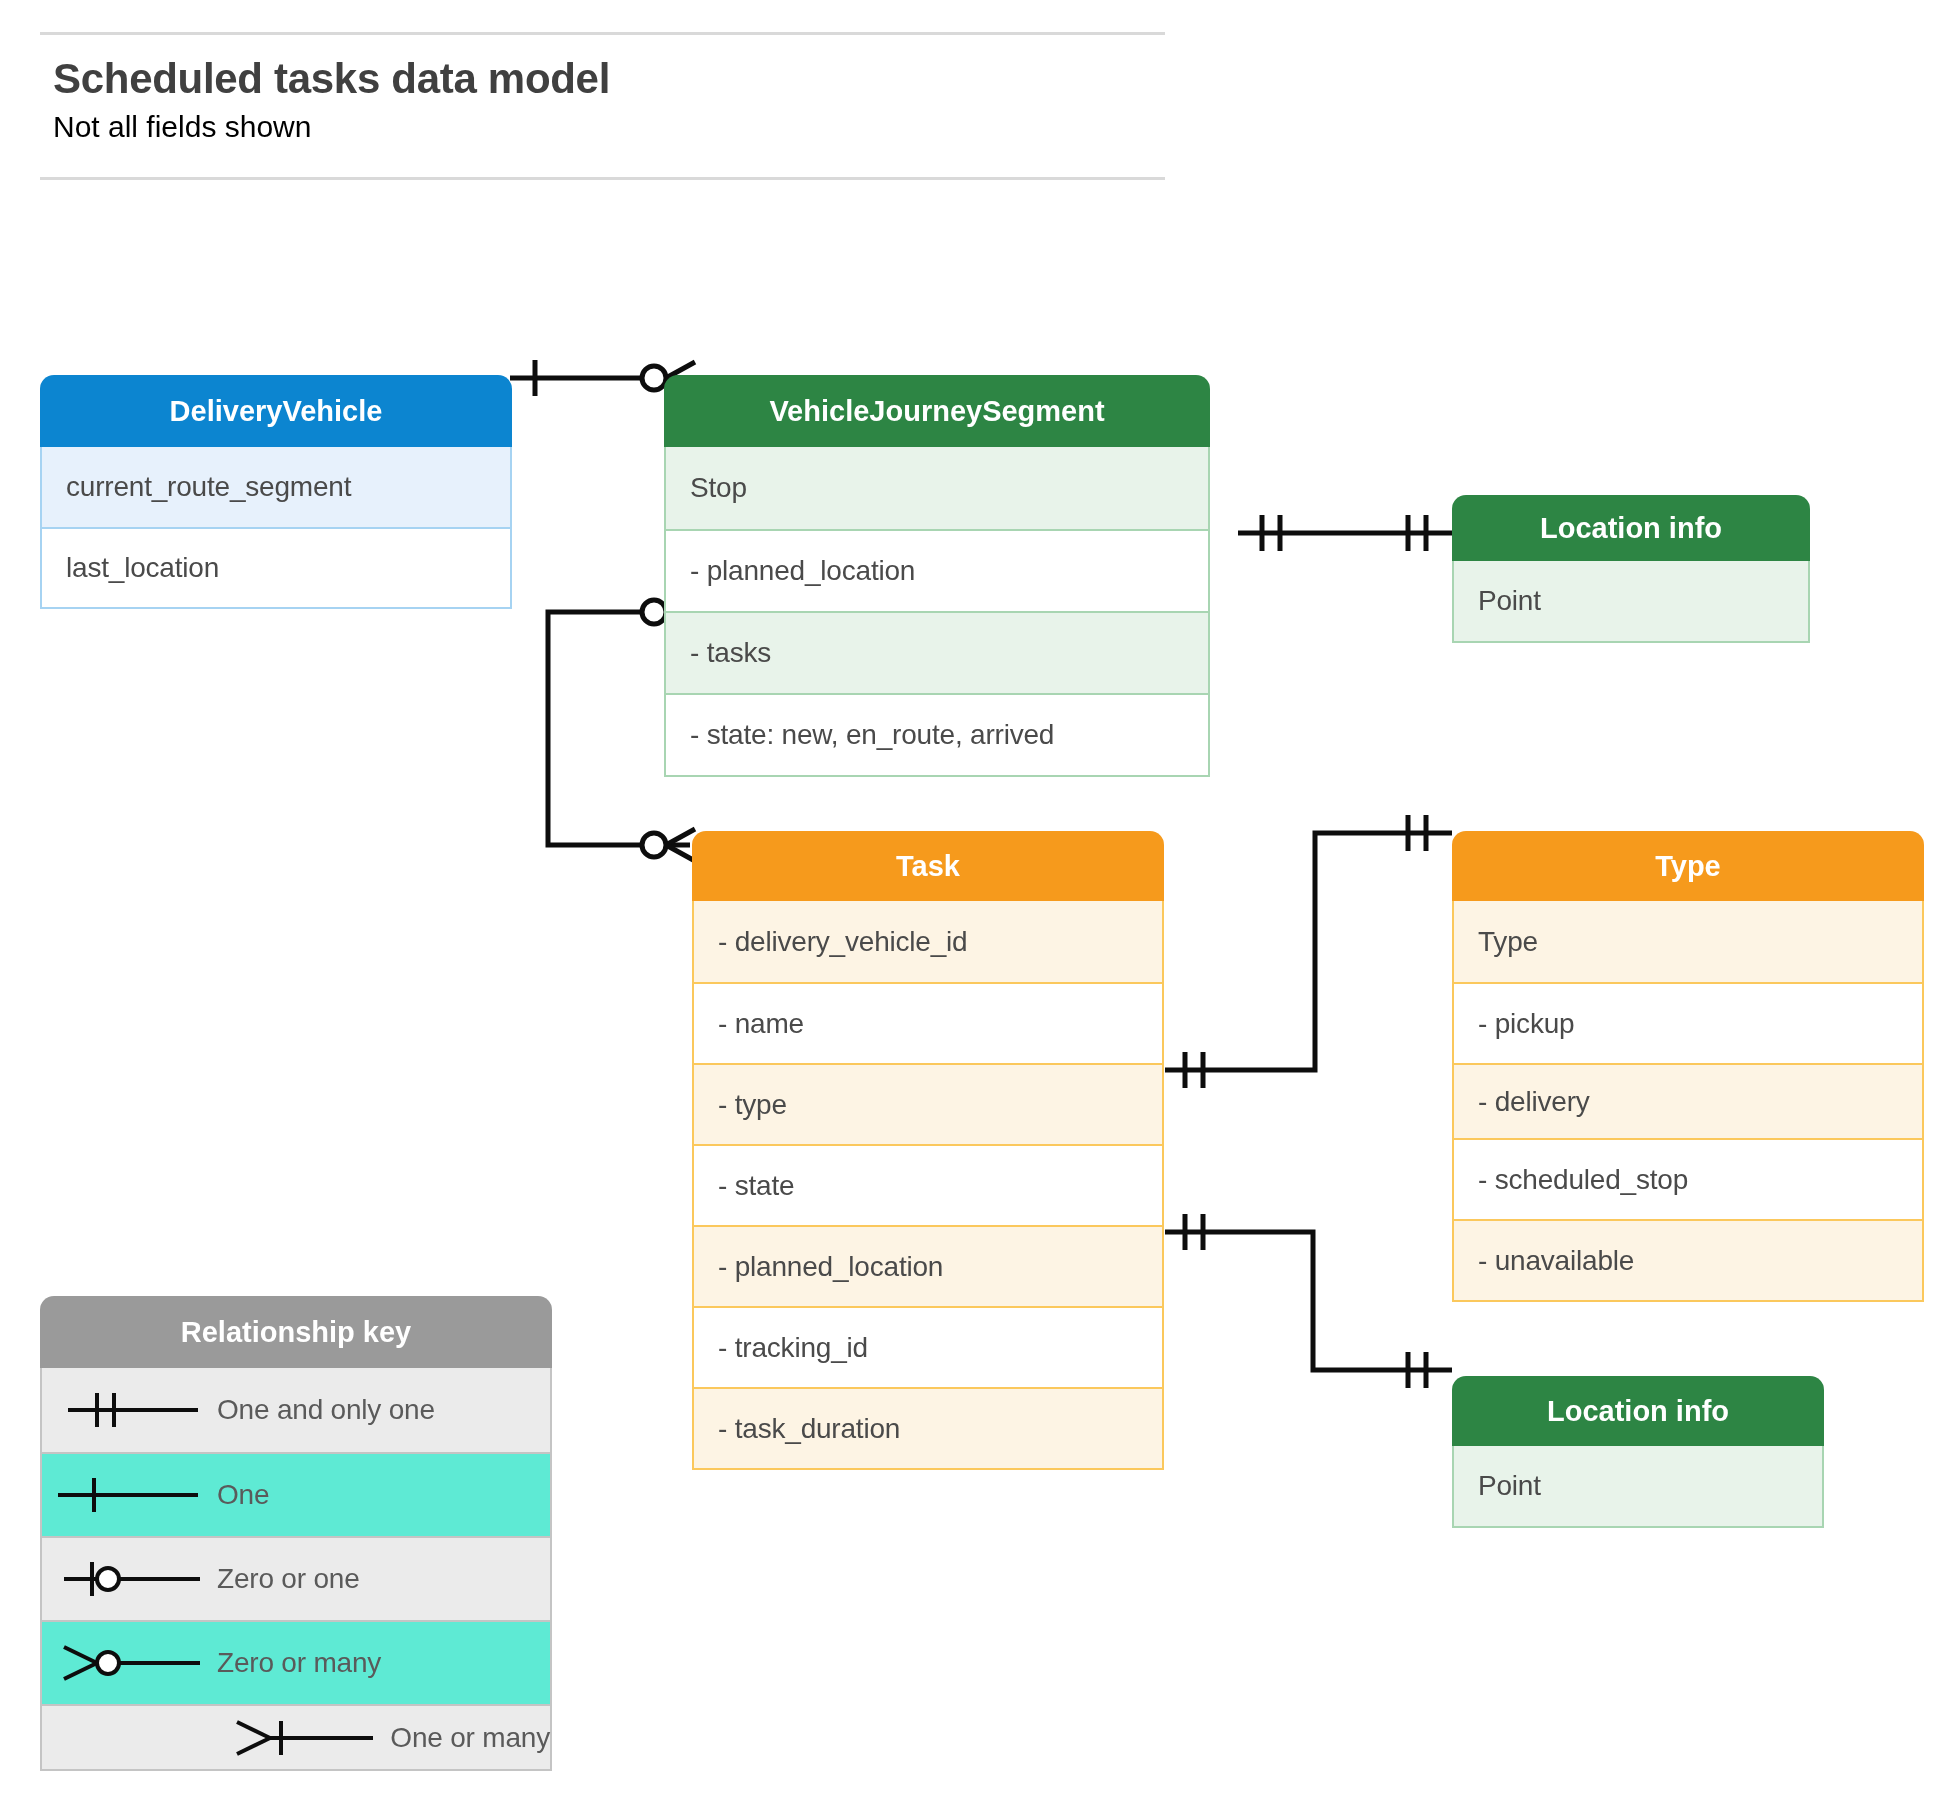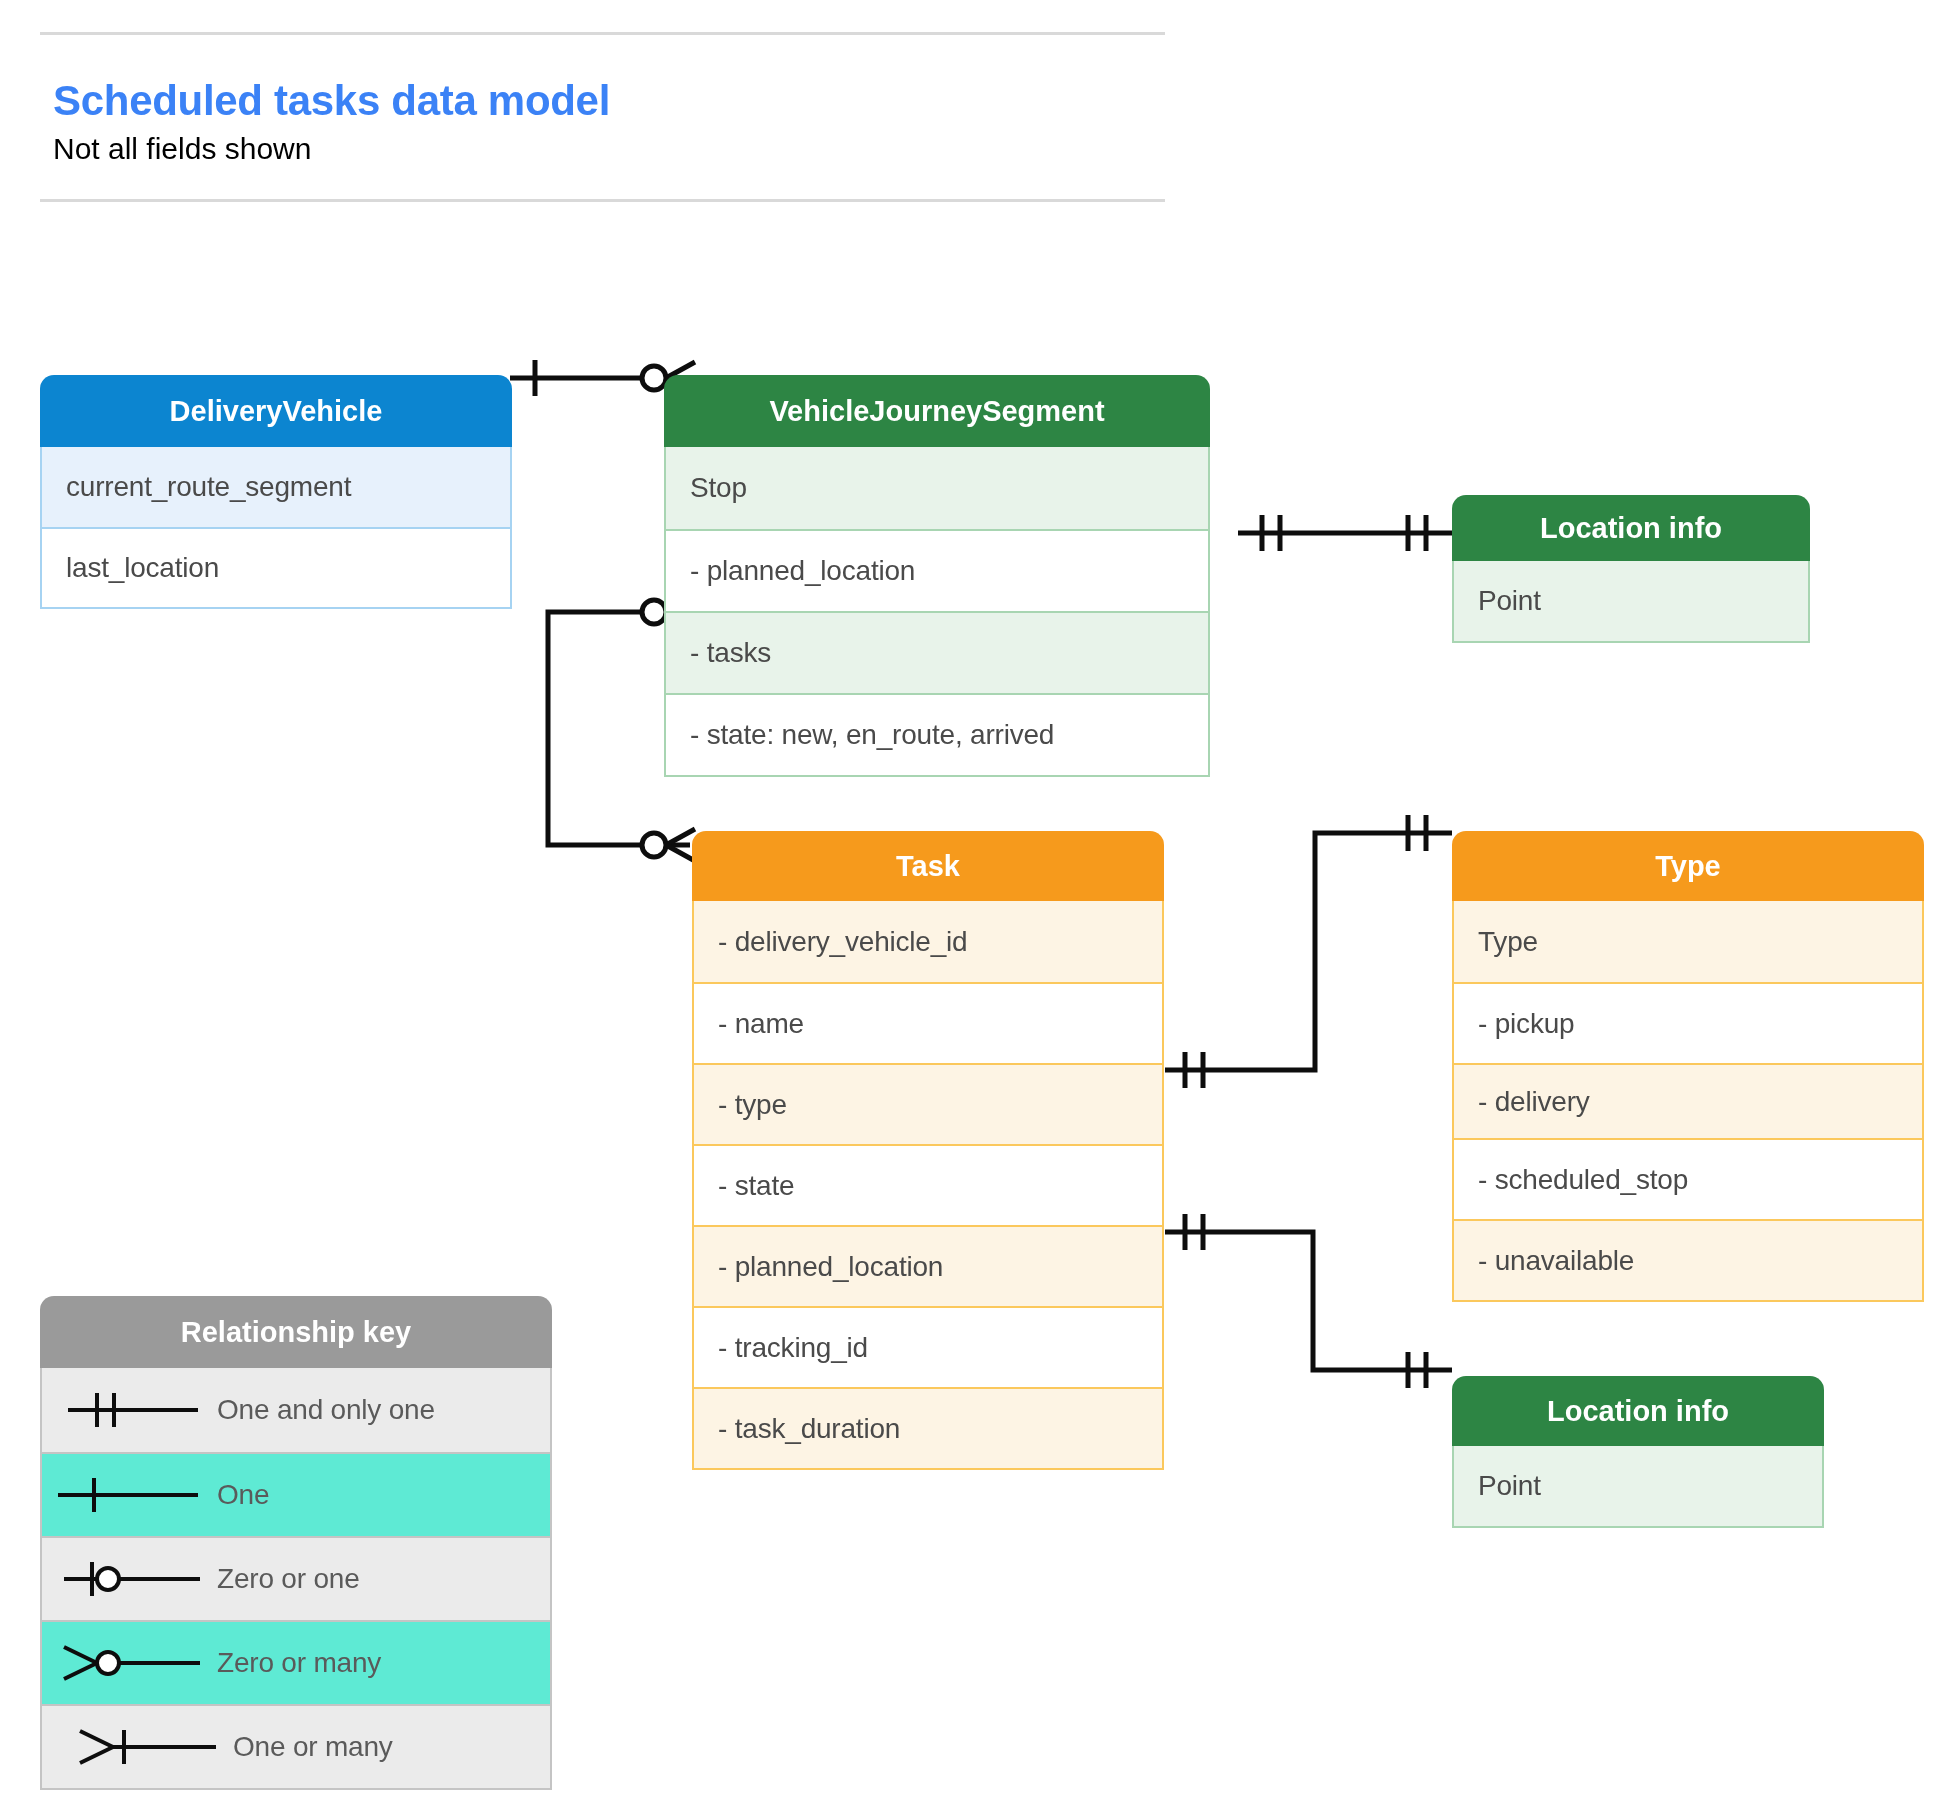--- a/index.html
+++ b/index.html
@@ -24,23 +24,23 @@
     width: 1125px;
   }
   .rule {
     height: 3px;
     background: #d9d9d9;
     width: 100%;
   }
   #page-title {
     font-size: 42px;
     font-weight: bold;
-    color: #3b82f6;
+    color: #404040;
     letter-spacing: -0.3px;
-    margin: 44px 0 0 13px;
+    margin: 22px 0 0 13px;
     line-height: 1.05;
   }
   #page-subtitle {
     font-size: 30px;
     font-weight: normal;
     color: #000000;
     margin: 10px 0 34px 13px;
     line-height: 1.05;
   }
 
@@ -303,21 +303,21 @@
               <line x1="69" y1="25" x2="150" y2="25"></line>
               <line x1="47" y1="25" x2="14" y2="9"></line>
               <line x1="47" y1="25" x2="14" y2="41"></line>
               <circle cx="58" cy="25" r="11" fill="#ffffff"></circle>
             </g>
           </svg>
         </span>
         <span class="legend-label">Zero or many</span>
       </div>
 
-      <div class="entity-row legend-row shade" style="height:84px; padding-left:16px;">
+      <div class="entity-row legend-row shade" style="height:65px; padding-left:16px;justify-content:flex-end;">
         <span class="legend-symbol">
           <svg width="160" height="50" viewBox="0 0 160 50">
             <g stroke="#0d0d0d" stroke-width="4" fill="none">
               <line x1="47" y1="25" x2="150" y2="25"></line>
               <line x1="47" y1="25" x2="14" y2="9"></line>
               <line x1="47" y1="25" x2="14" y2="41"></line>
               <line x1="58" y1="8" x2="58" y2="42"></line>
             </g>
           </svg>
         </span>

